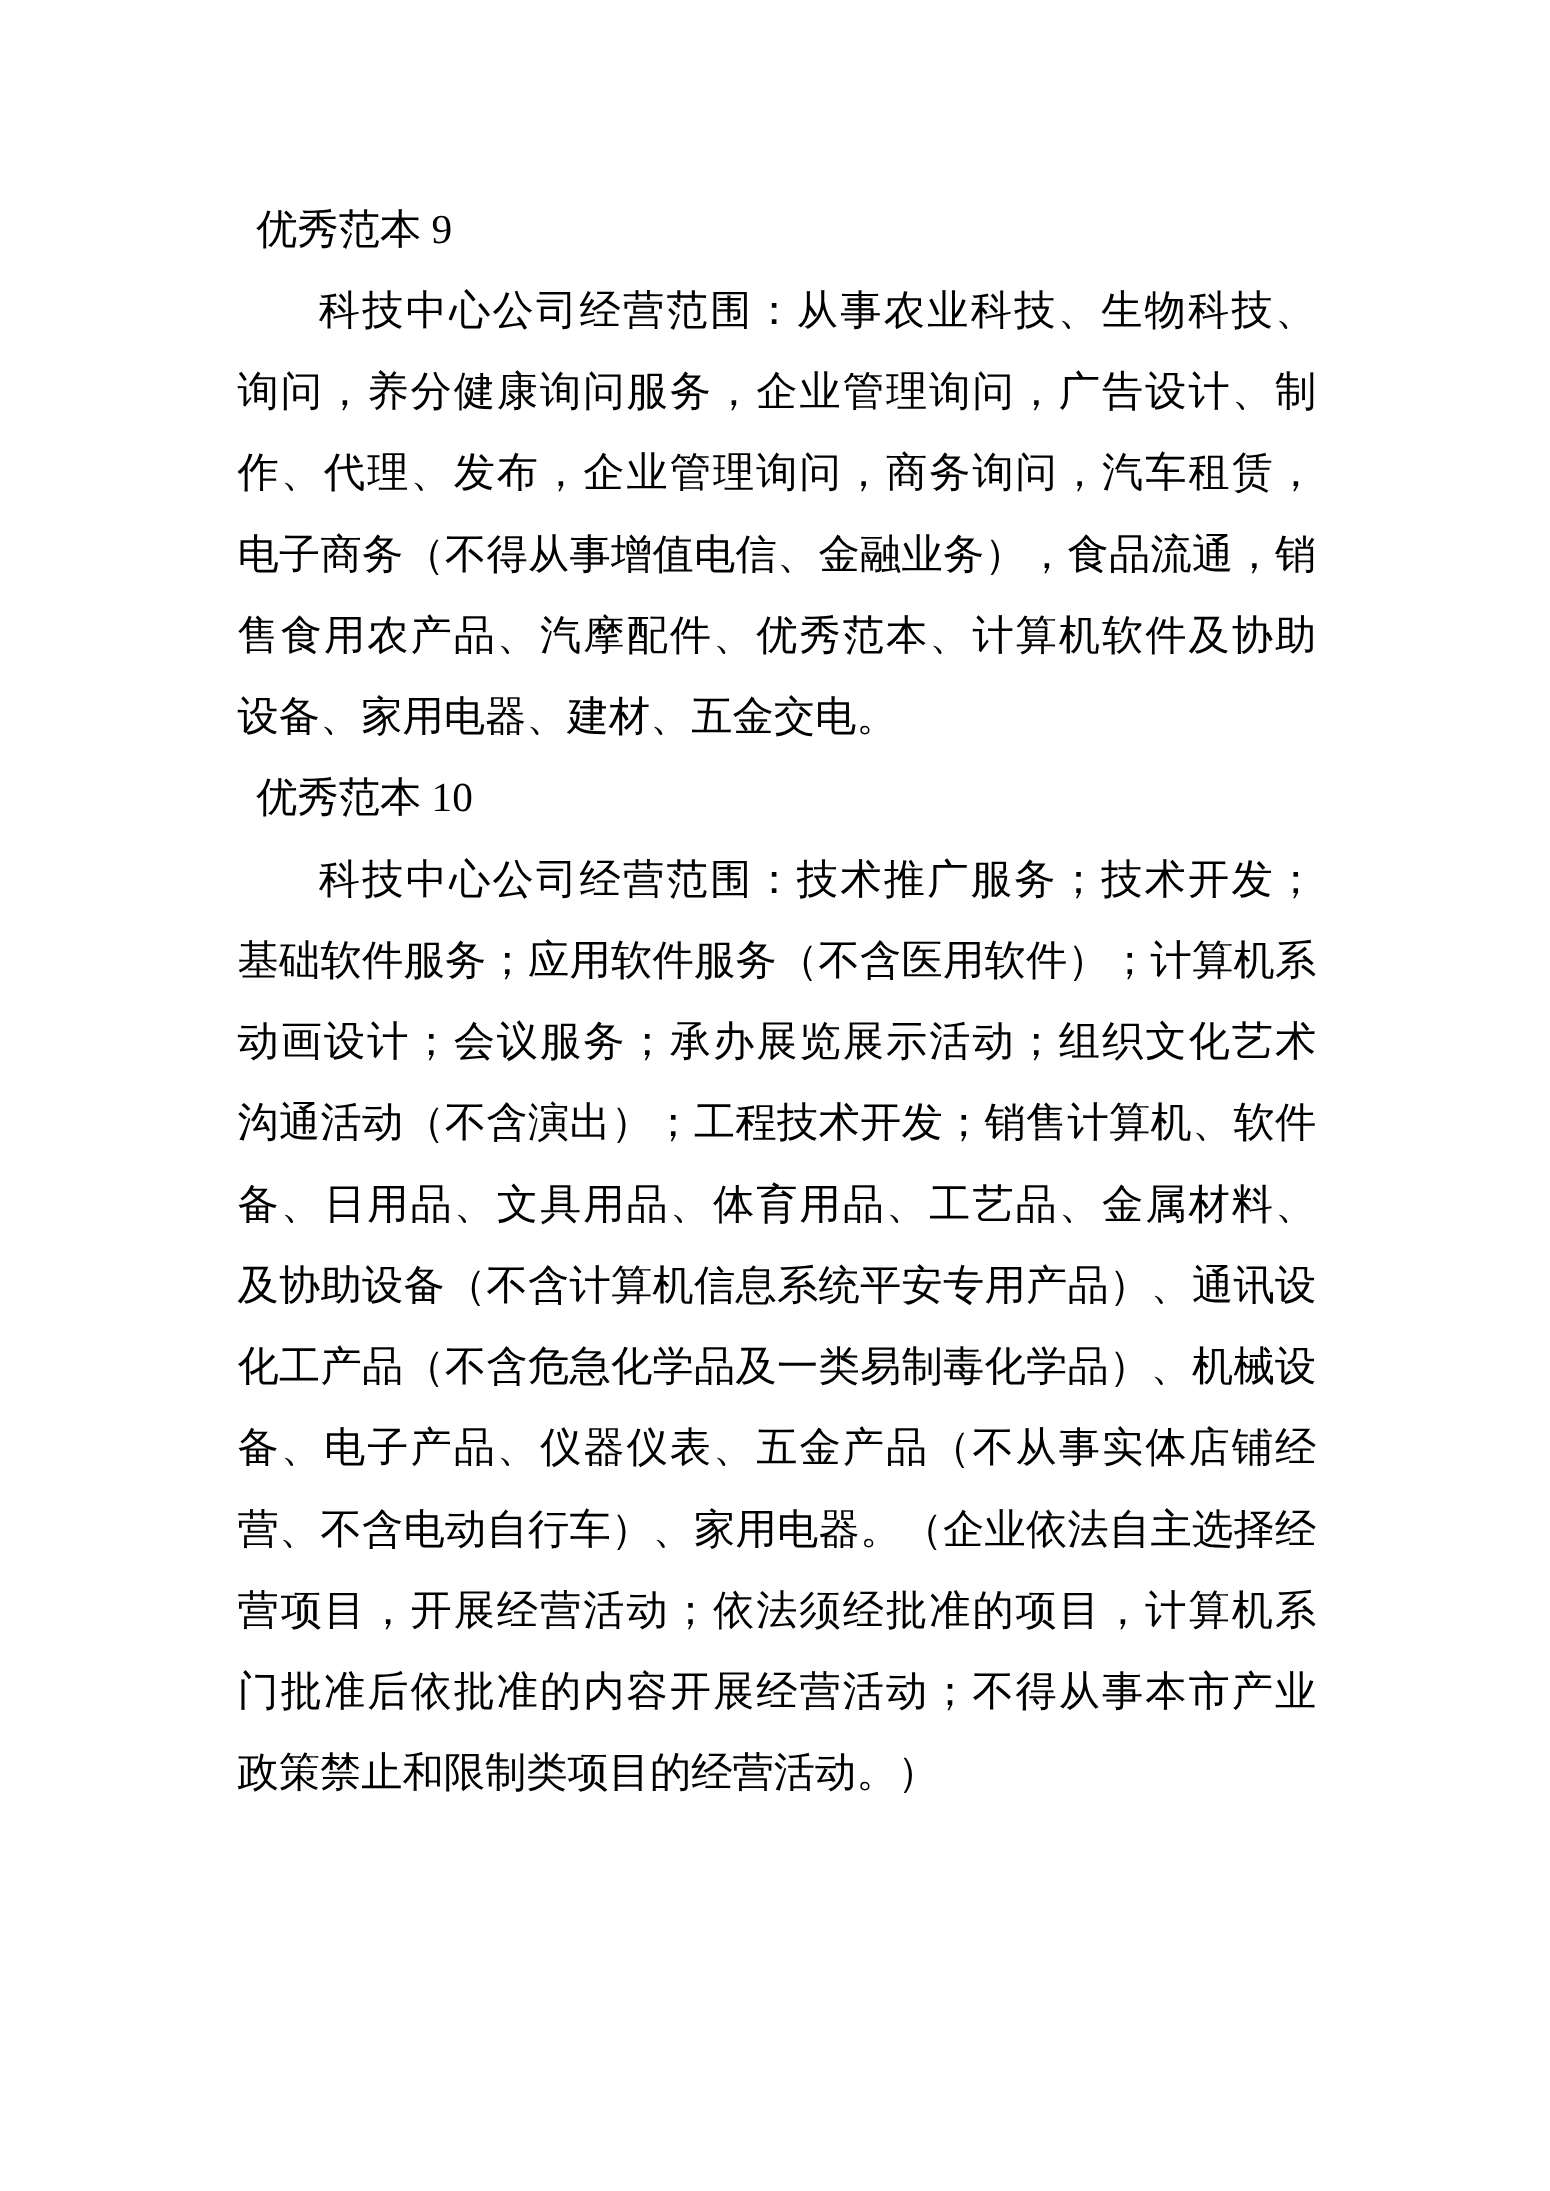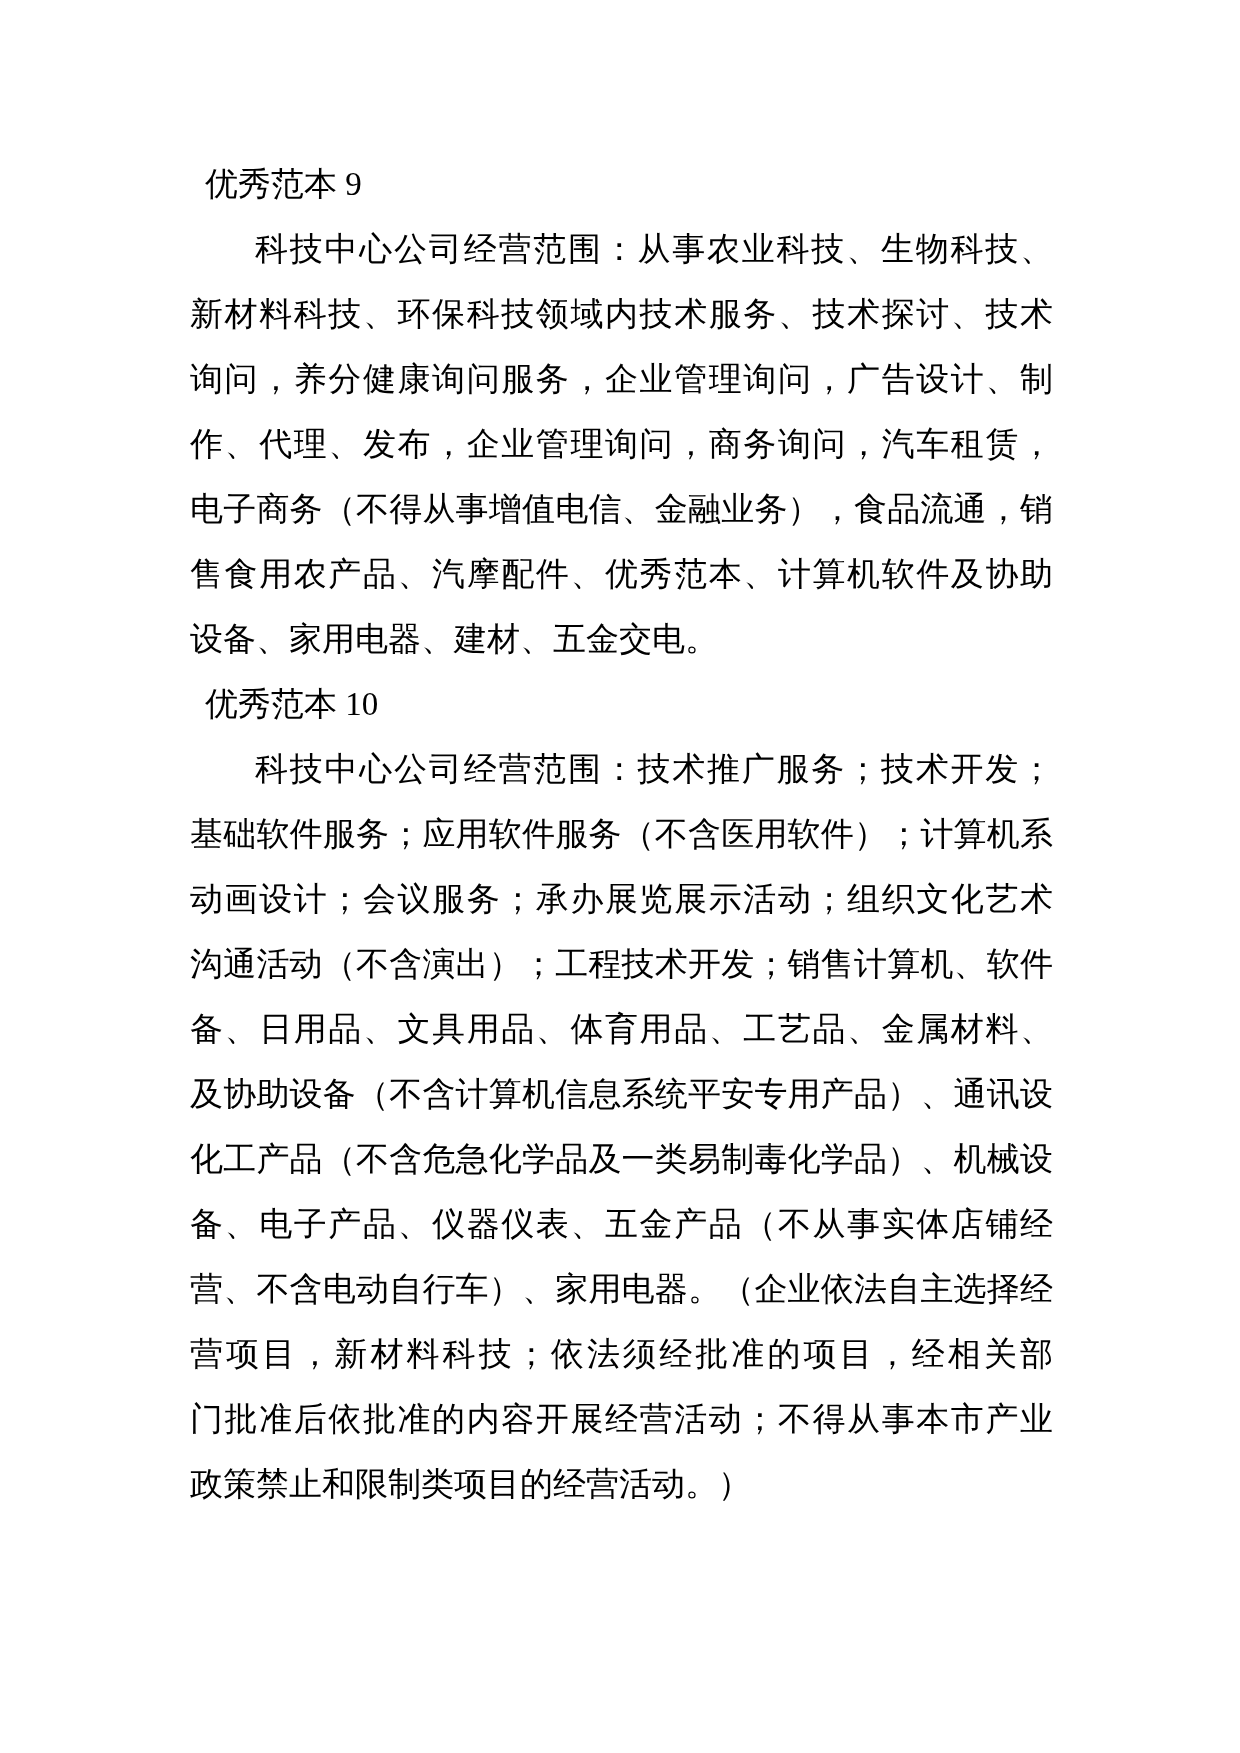--- a/index.html
+++ b/index.html
@@ -47,36 +47,35 @@
 </style>
 </head>
 <body>
 
 <div class="page">
   <div class="content">
 
     <div class="line heading">优秀范本 9</div>
 
     <div class="line first">科技中心公司经营范围：从事农业科技、生物科技、</div>
-    <div class="line">新材料科技、环保科技领域内技术服务、技术探讨、技术</div>
     <div class="line">询问，养分健康询问服务，企业管理询问，广告设计、制</div>
     <div class="line">作、代理、发布，企业管理询问，商务询问，汽车租赁，</div>
     <div class="line">电子商务（不得从事增值电信、金融业务），食品流通，销</div>
     <div class="line">售食用农产品、汽摩配件、优秀范本、计算机软件及协助</div>
     <div class="line last">设备、家用电器、建材、五金交电。</div>
 
     <div class="line heading">优秀范本 10</div>
 
     <div class="line first">科技中心公司经营范围：技术推广服务；技术开发；</div>
     <div class="line">基础软件服务；应用软件服务（不含医用软件）；计算机系</div>
     <div class="line">动画设计；会议服务；承办展览展示活动；组织文化艺术</div>
     <div class="line">沟通活动（不含演出）；工程技术开发；销售计算机、软件</div>
     <div class="line">备、日用品、文具用品、体育用品、工艺品、金属材料、</div>
     <div class="line">及协助设备（不含计算机信息系统平安专用产品）、通讯设</div>
     <div class="line">化工产品（不含危急化学品及一类易制毒化学品）、机械设</div>
     <div class="line">备、电子产品、仪器仪表、五金产品（不从事实体店铺经</div>
     <div class="line">营、不含电动自行车）、家用电器。（企业依法自主选择经</div>
-    <div class="line">营项目，新材料科技；依法须经批准的项目，经相关部</div>
+    <div class="line">营项目，开展经营活动；依法须经批准的项目，计算机系</div>
     <div class="line">门批准后依批准的内容开展经营活动；不得从事本市产业</div>
     <div class="line last">政策禁止和限制类项目的经营活动。）</div>
 
   </div>
 </div>
 
 </body></html>

